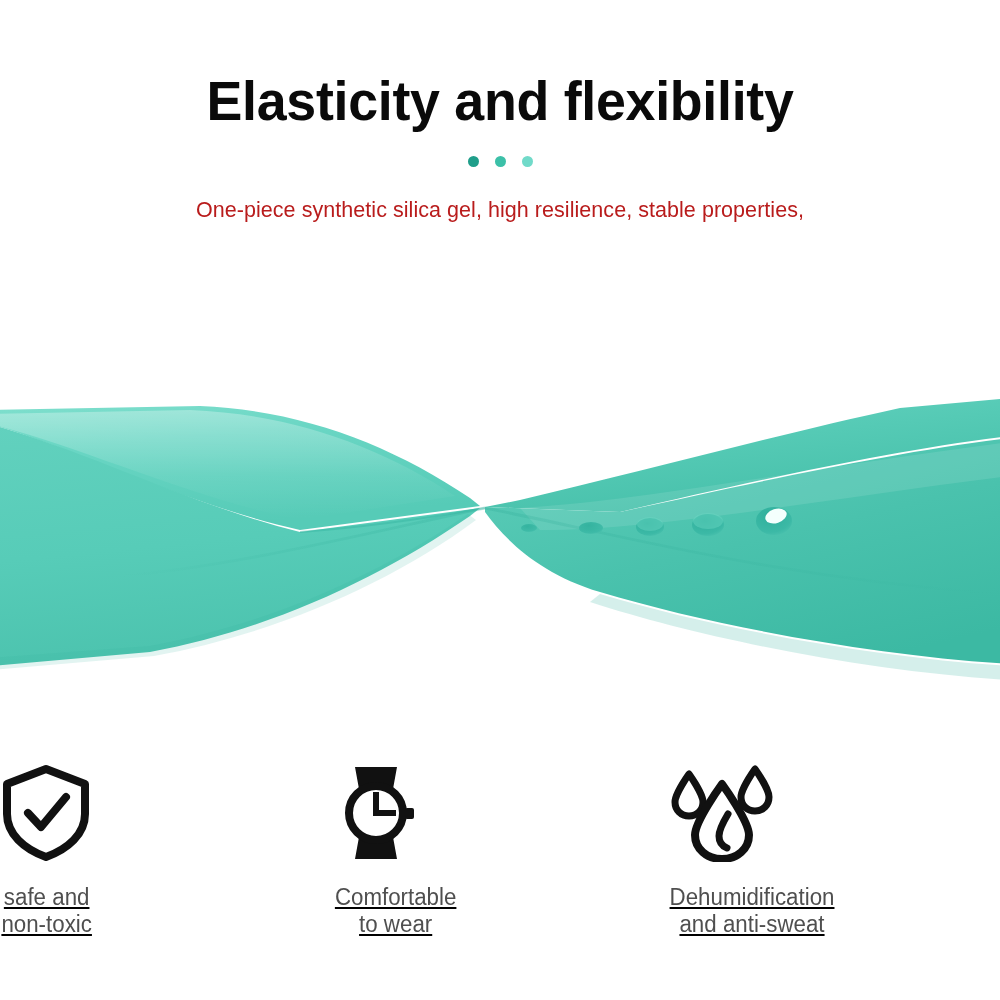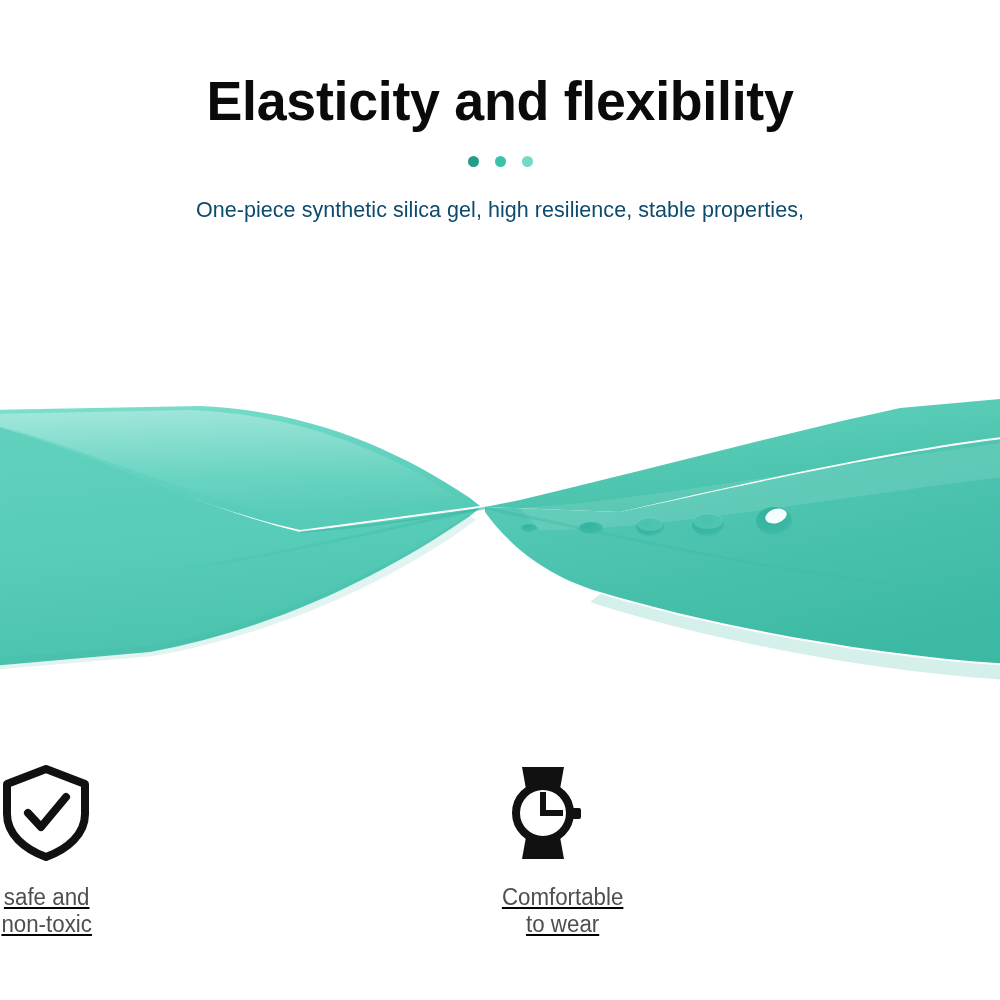--- a/index.html
+++ b/index.html
@@ -119,21 +119,21 @@
 
   <div class="header">
     <h1 class="title" style="color: rgb(10, 10, 10);">Elasticity and flexibility</h1>
 
     <div class="dots">
       <span class="dot" style="background: rgb(31, 158, 138);"></span>
       <span class="dot" style="background: rgb(60, 192, 168);"></span>
       <span class="dot" style="background: rgb(113, 218, 201);"></span>
     </div>
 
-    <div class="subtitle" style="color: #0c4a6e;">
+    <div class="subtitle" style="color: #b91c1c;">
       <span class="line">One-piece synthetic silica gel, high resilience, stable properties,</span>
     </div>
   </div>
 
   <div class="product">
     <svg width="1000" height="310" viewBox="0 0 1000 310" xmlns="http://www.w3.org/2000/svg">
       <defs>
 
         <linearGradient id="gLeftTop" x1="0" y1="0" x2="0.35" y2="1">
           <stop offset="0%" stop-color="#7fdfcd"></stop>
@@ -246,15 +246,33 @@
 
           <path d="M43 31 V49 H60" stroke="#111111" stroke-width="6" stroke-linecap="square" stroke-linejoin="miter" fill="none"></path>
         </svg>
       </div>
       <div class="feature-label" style="color: rgb(79, 79, 79);">
         <span class="line">Comfortable</span>
         <span class="line">to wear</span>
       </div>
     </div>
 
+    <div class="feature">
+      <div class="feature-icon">
+        <svg width="110" height="98" viewBox="0 0 110 98" fill="none" xmlns="http://www.w3.org/2000/svg">
+
+          <path d="M22 10 C22 10 8 30 8 38 C8 46 14 52 22 52 C30 52 36 46 36 38 C36 30 22 10 22 10 Z" stroke="#111111" stroke-width="7" stroke-linejoin="round" fill="none"></path>
+
+          <path d="M88 5 C88 5 74 25 74 33 C74 41 80 47 88 47 C96 47 102 41 102 33 C102 25 88 5 88 5 Z" stroke="#111111" stroke-width="7" stroke-linejoin="round" fill="none"></path>
+
+          <path d="M55 20 C55 20 28 57 28 71 C28 85 40 95 55 95 C70 95 82 85 82 71 C82 57 55 20 55 20 Z" stroke="#111111" stroke-width="8" stroke-linejoin="round" fill="none"></path>
+
+          <path d="M61 50 C55 60 52 66 52 72 C52 78 55 82 60 84" stroke="#111111" stroke-width="7" stroke-linecap="round" fill="none"></path>
+        </svg>
+      </div>
+      <div class="feature-label" style="color: rgb(79, 79, 79);">
+        <span class="line">Dehumidification</span>
+        <span class="line">and anti-sweat</span>
+      </div>
+    </div>
 
   </div>
 </div>
 
 </body></html>

